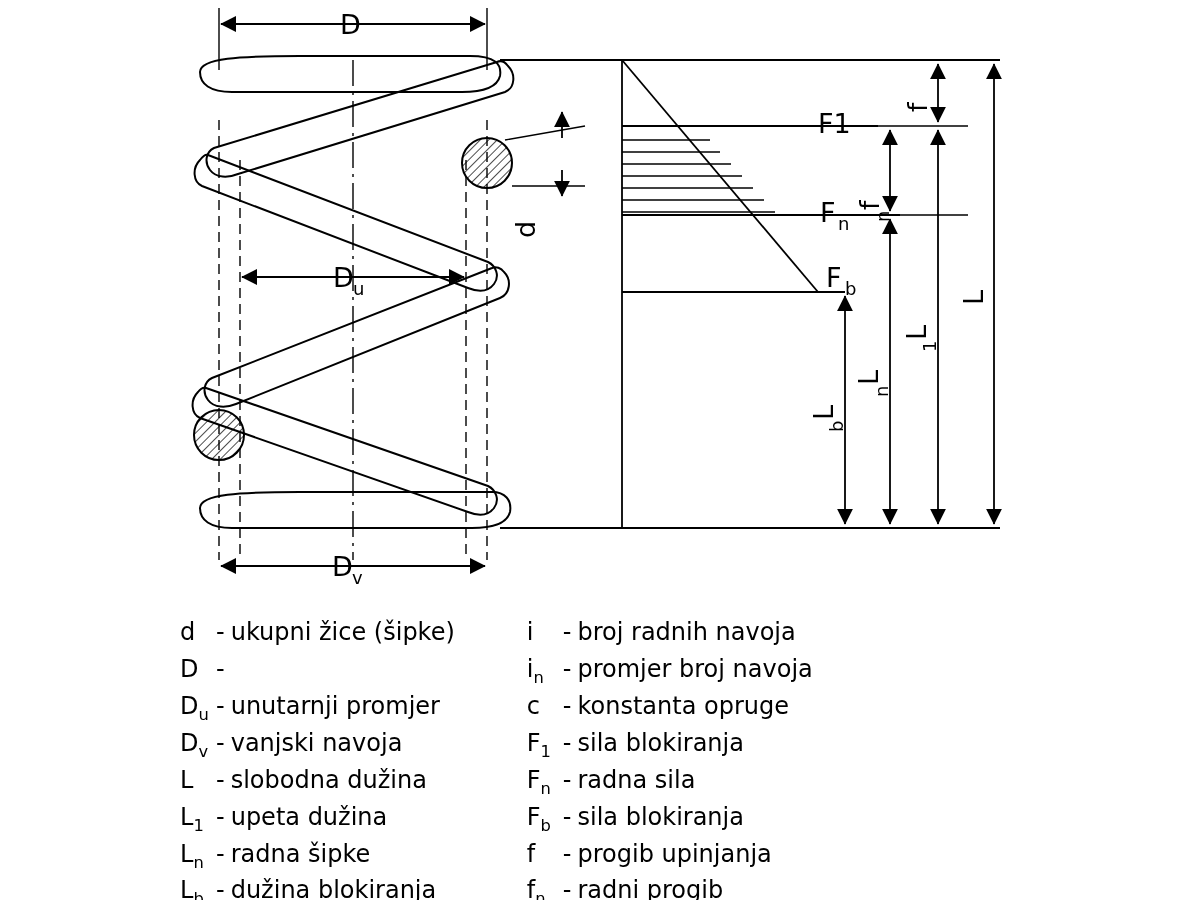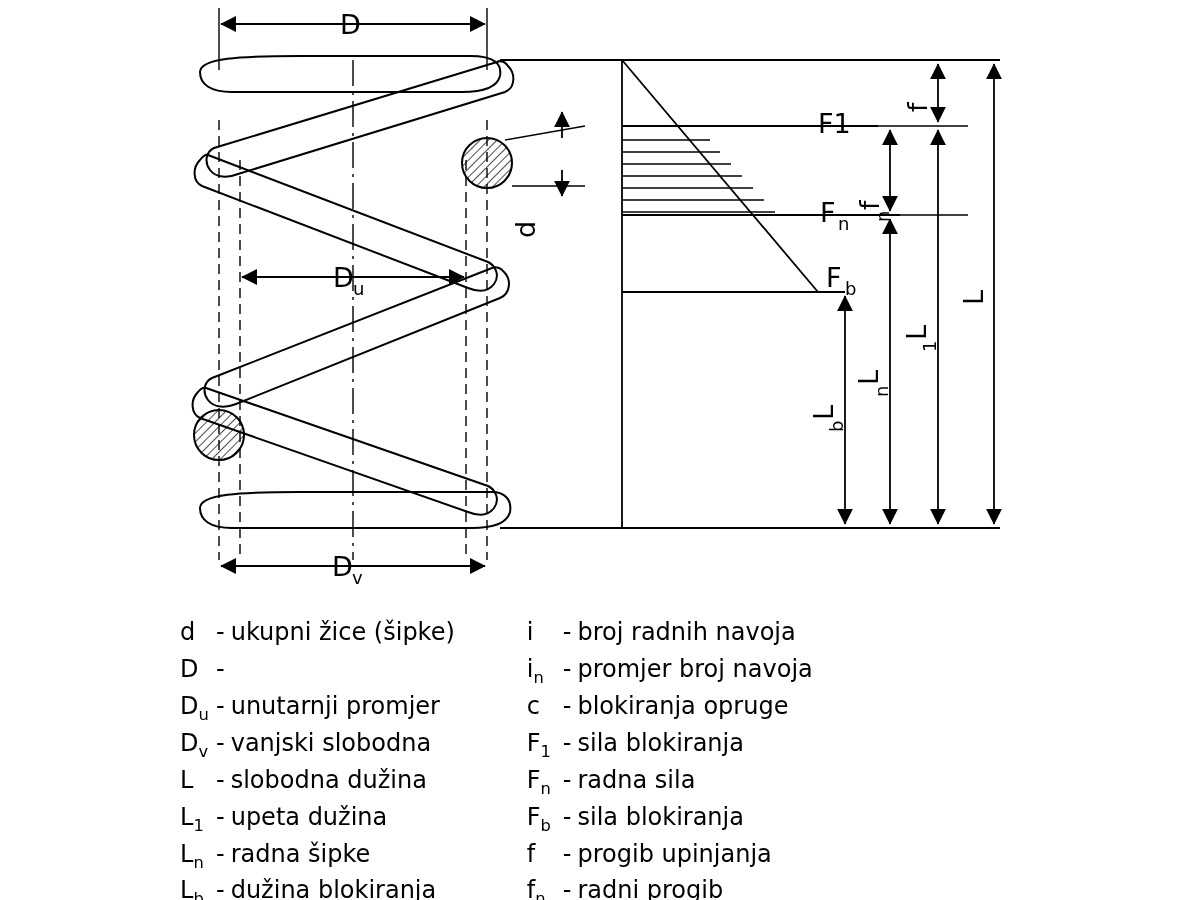--- a/index.html
+++ b/index.html
@@ -249,21 +249,21 @@
         <span class="legend-dash">-</span>
       </div>
       <div class="legend-row">
         <span class="legend-sym"><span>D</span><sub>u</sub></span>
         <span class="legend-dash">-</span>
         <span class="legend-txt">unutarnji promjer</span>
       </div>
       <div class="legend-row">
         <span class="legend-sym"><span>D</span><sub>v</sub></span>
         <span class="legend-dash">-</span>
-        <span class="legend-txt">vanjski slobodna</span>
+        <span class="legend-txt">vanjski navoja</span>
       </div>
       <div class="legend-row">
         <span class="legend-sym"><span>L</span><sub></sub></span>
         <span class="legend-dash">-</span>
         <span class="legend-txt">slobodna dužina</span>
       </div>
       <div class="legend-row">
         <span class="legend-sym"><span>L</span><sub>1</sub></span>
         <span class="legend-dash">-</span>
         <span class="legend-txt">upeta dužina</span>
@@ -287,21 +287,21 @@
         <span class="legend-txt">broj radnih navoja</span>
       </div>
       <div class="legend-row">
         <span class="legend-sym"><span>i</span><sub>n</sub></span>
         <span class="legend-dash">-</span>
         <span class="legend-txt">promjer broj navoja</span>
       </div>
       <div class="legend-row">
         <span class="legend-sym"><span>c</span><sub></sub></span>
         <span class="legend-dash">-</span>
-        <span class="legend-txt">blokiranja opruge</span>
+        <span class="legend-txt">konstanta opruge</span>
       </div>
       <div class="legend-row">
         <span class="legend-sym"><span>F</span><sub>1</sub></span>
         <span class="legend-dash">-</span>
         <span class="legend-txt">sila blokiranja</span>
       </div>
       <div class="legend-row">
         <span class="legend-sym"><span>F</span><sub>n</sub></span>
         <span class="legend-dash">-</span>
         <span class="legend-txt">radna sila</span>

